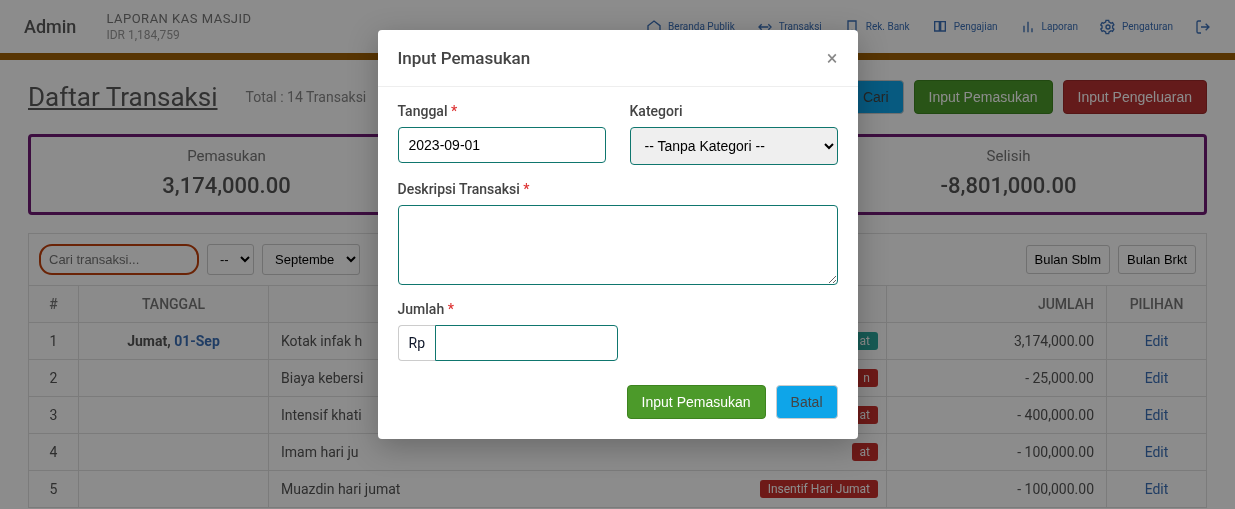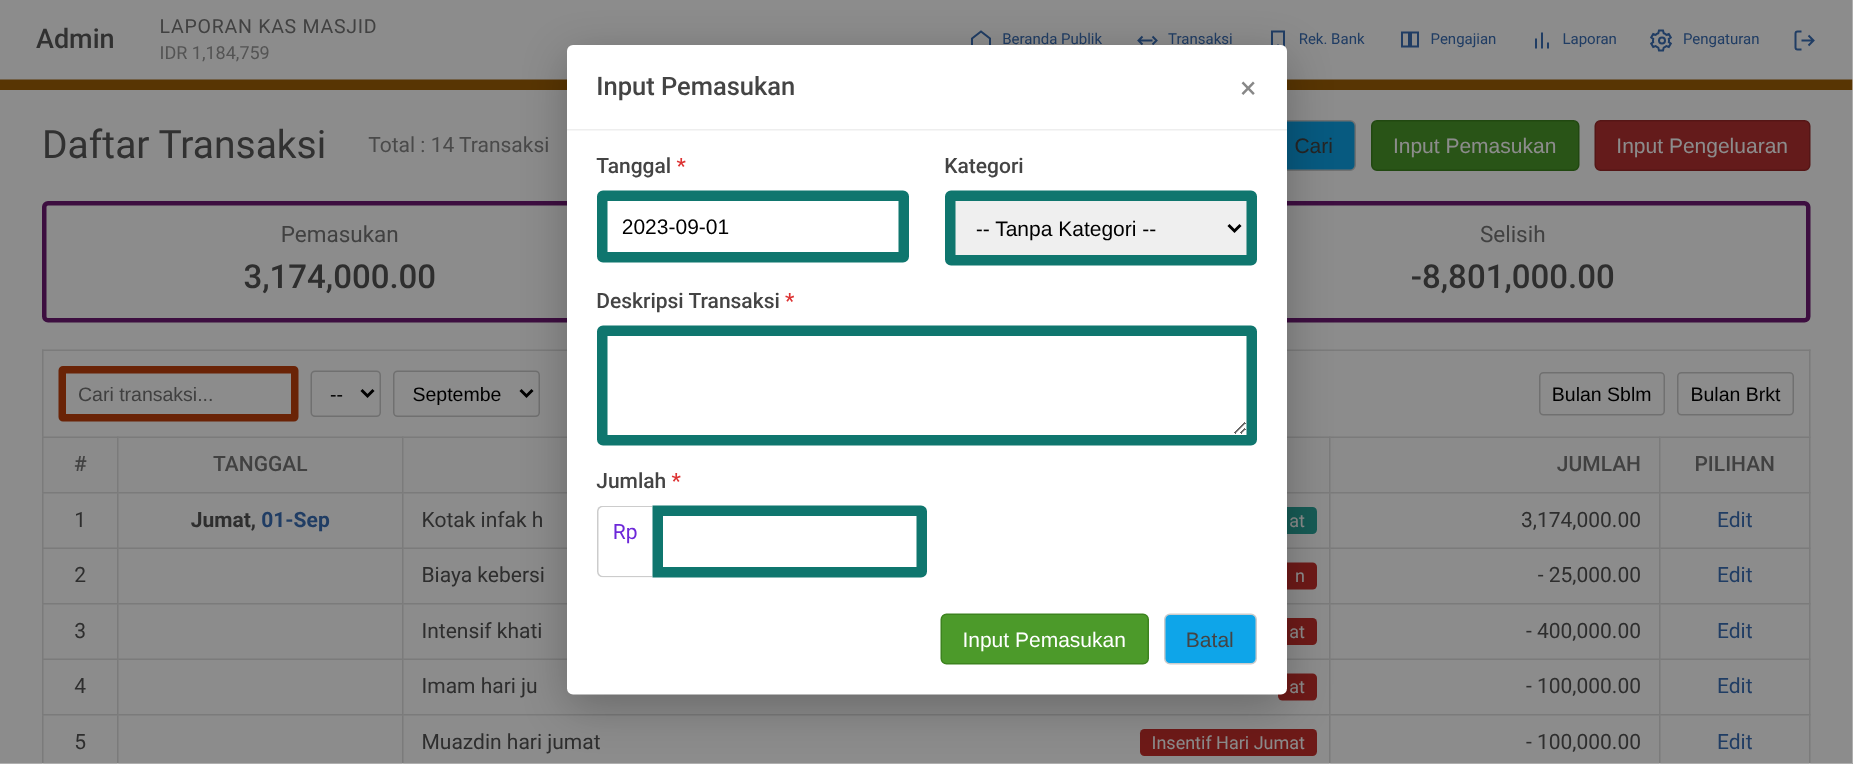--- a/index.html
+++ b/index.html
@@ -7,32 +7,32 @@
   .topbar { display: flex; align-items: center; padding: 8px 24px; border-bottom: 7px solid #a16207; height: 60px; }
   .brand { color: #5a5a5a; font-size: 18px; font-weight: 500; margin-right: 30px; }
   .appname { color: #777; font-size: 13px; font-weight: 400; letter-spacing: .5px; }
   .balance { color: #999; font-size: 12px; margin-top: 2px; }
   .nav { margin-left: auto; display: flex; gap: 22px; align-items: center; }
   .navlink { color: #3b6fb6; font-size: 10px; display: flex; align-items: center; gap: 6px; cursor: pointer; }
   .navlink svg { width: 16px; height: 16px; }
   .icon-logout { color: #3b6fb6; }
   .page { padding: 20px 28px; }
   .page-header { display: flex; align-items: center; gap: 28px; margin-bottom: 20px; }
-  .page-title { color: #5a5a5a; font-size: 26px; font-weight: 400; }
+  .page-title { color: #5a5a5a; font-size: 26px; font-weight: 400; text-decoration: underline; }
   .page-sub { color: #888; font-size: 14px; }
   .header-actions { margin-left: auto; display: flex; gap: 10px; }
   .btn { border: 1px solid #ccc; background: #0ea5e9; color: #444; padding: 8px 14px; border-radius: 4px; font-size: 14px; cursor: pointer; }
   .btn-green { background: #4c9a2a; border-color: #3d831f; color: #fff; }
   .btn-red { background: #b63232; border-color: #9b2828; color: #fff; }
   .summary-row { display: flex; border: 3px solid #701a75; border-radius: 4px; margin-bottom: 18px; }
   .summary-col { flex: 1; text-align: center; padding: 10px 0 14px; }
   .summary-label { color: #777; font-size: 15px; margin-bottom: 8px; }
   .summary-value { color: #555; font-size: 22px; font-weight: 500; }
   .filter-row { display: flex; gap: 8px; align-items: center; border: 1px solid #e0e0e0; border-bottom: none; padding: 10px; position: relative; }
-  .filter-row input[type=text] { border: 5px solid #c2410c; border-radius: 3px; padding: 6px 8px; font-size: 13px; width: 160px; color: #999; }
+  .filter-row input[type=text] { border: 2px solid #c2410c; border-radius: 13px; padding: 6px 8px; font-size: 13px; width: 160px; color: #999; }
   .filter-row select, .nav-btn { border: 1px solid #ccc; border-radius: 3px; padding: 6px 8px; font-size: 13px; background: #fff; cursor: pointer; }
   .nav-btns { margin-left: auto; display: flex; gap: 8px; }
   table { width: 100%; border-collapse: collapse; }
   th, td { padding: 10px 12px; border: 1px solid #e0e0e0; font-size: 14px; color: #555; }
   th { color: #777; font-weight: 500; text-align: center; background: #fdfdfd; }
   td.idx { text-align: center; color: #555; }
   td.date { text-align: center; color: #555; font-weight: bold; }
   td.date a { color: #3b6fb6; text-decoration: none; }
   td.amount { text-align: right; }
   td.opt { text-align: center; }
@@ -44,24 +44,24 @@
   .overlay { position: absolute; inset: 0; background: rgba(0,0,0,.45); }
   .modal { position: absolute; left: 50%; top: 30px; transform: translateX(-50%); width: 480px; background: #fff; border-radius: 4px; box-shadow: 0 8px 30px rgba(0,0,0,.25); }
   .modal-head { display: flex; align-items: center; justify-content: space-between; padding: 16px 20px; border-bottom: 1px solid #eee; }
   .modal-title { font-size: 17px; font-weight: 500; color: #444; }
   .modal-close { font-size: 20px; color: #888; cursor: pointer; }
   .modal-body { padding: 16px 20px 24px; }
   .form-row { display: flex; gap: 24px; margin-bottom: 16px; }
   .form-col { flex: 1; display: flex; flex-direction: column; gap: 8px; }
   .form-label { font-size: 14px; color: #444; font-weight: 500; }
   .req { color: #d33; }
-  .form-control { border: 7px solid #0f766e; border-radius: 4px; padding: 9px 10px; font-size: 14px; width: 100%; }
+  .form-control { border: 1px solid #0f766e; border-radius: 4px; padding: 9px 10px; font-size: 14px; width: 100%; }
   textarea.form-control { height: 80px; resize: both; }
   .input-group { display: flex; }
-  .input-addon { border: 1px solid #ccc; border-right: none; border-radius: 4px 0 0 4px; padding: 9px 10px; color: #6d28d9; background: #fff; }
+  .input-addon { border: 1px solid #ccc; border-right: none; border-radius: 4px 0 0 4px; padding: 9px 10px; color: #0f172a; background: #fff; }
   .input-group input { border-radius: 0 4px 4px 0; flex: 1; }
   .modal-footer { display: flex; justify-content: flex-end; gap: 10px; padding: 0 20px 20px; }
 </style>
 </head>
 <body>
 
 <div class="topbar">
   <div class="brand">Admin</div>
   <div>
     <div class="appname">LAPORAN KAS MASJID</div>

